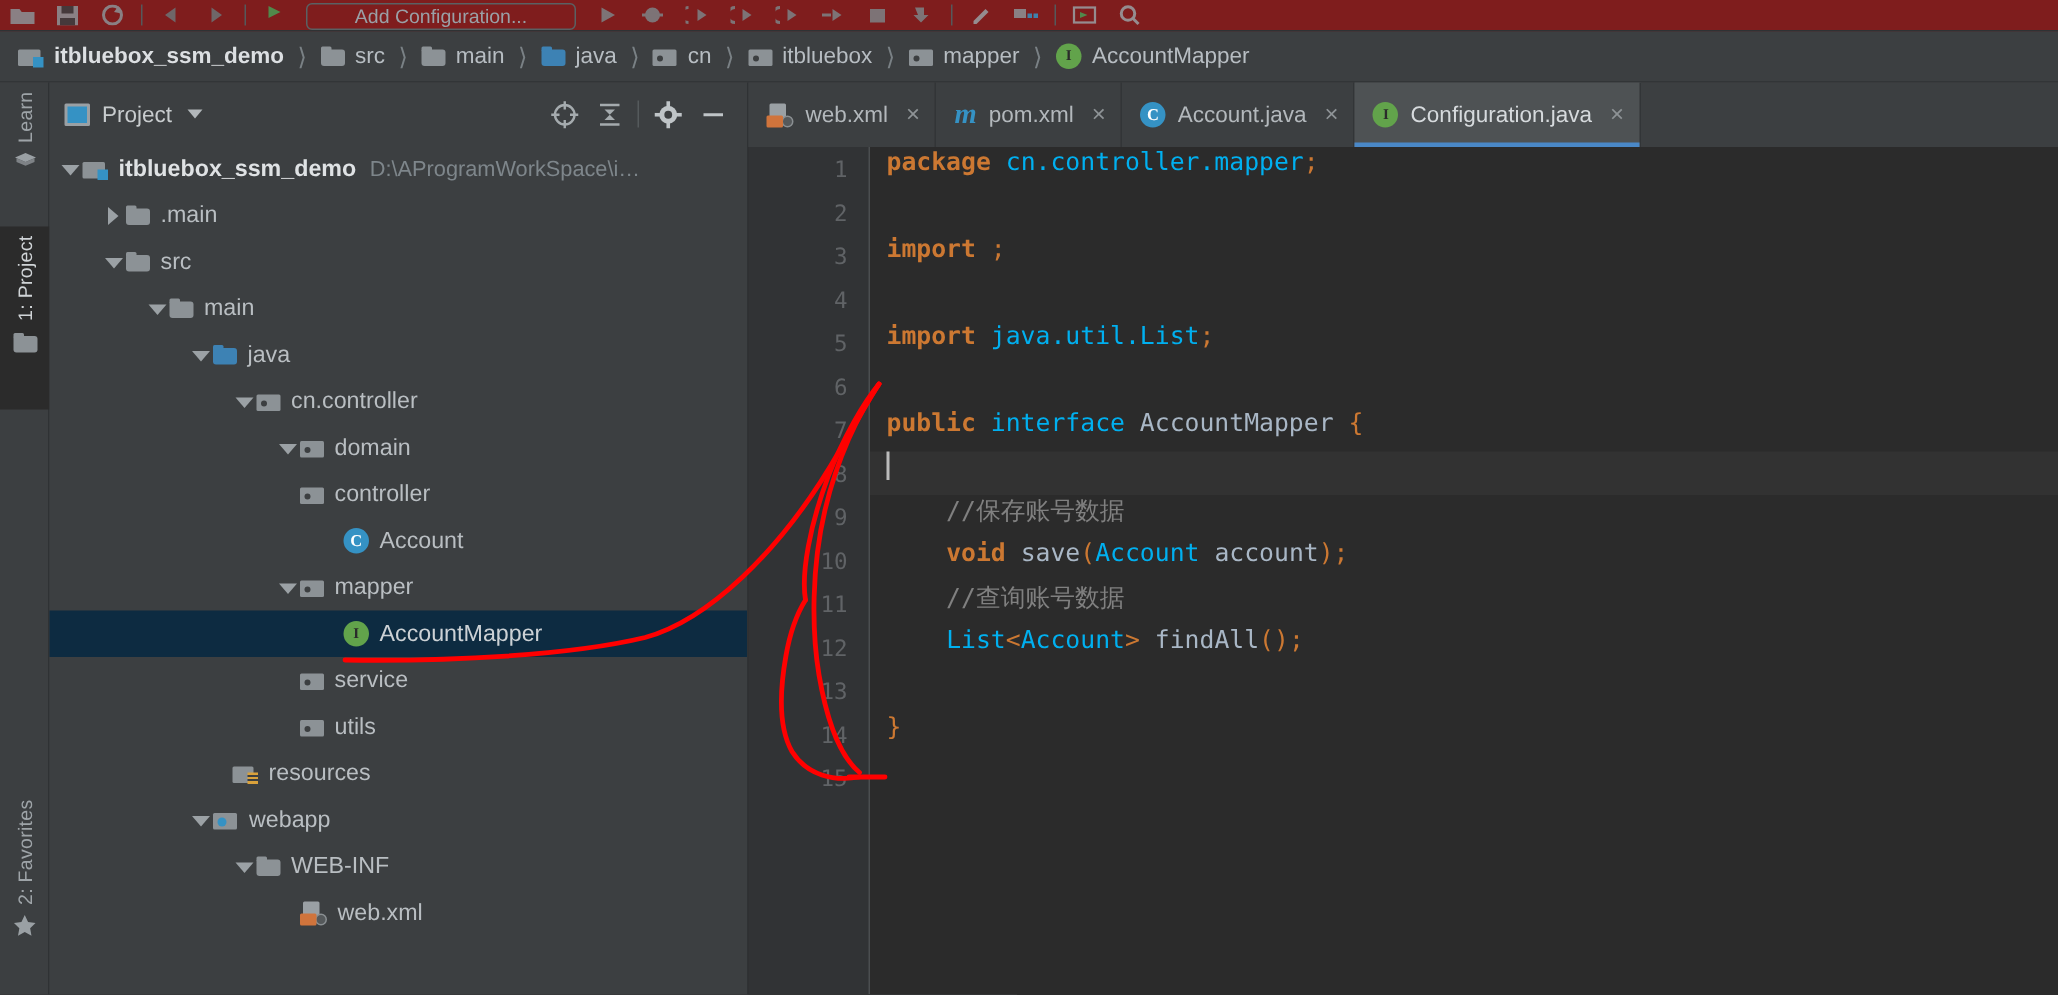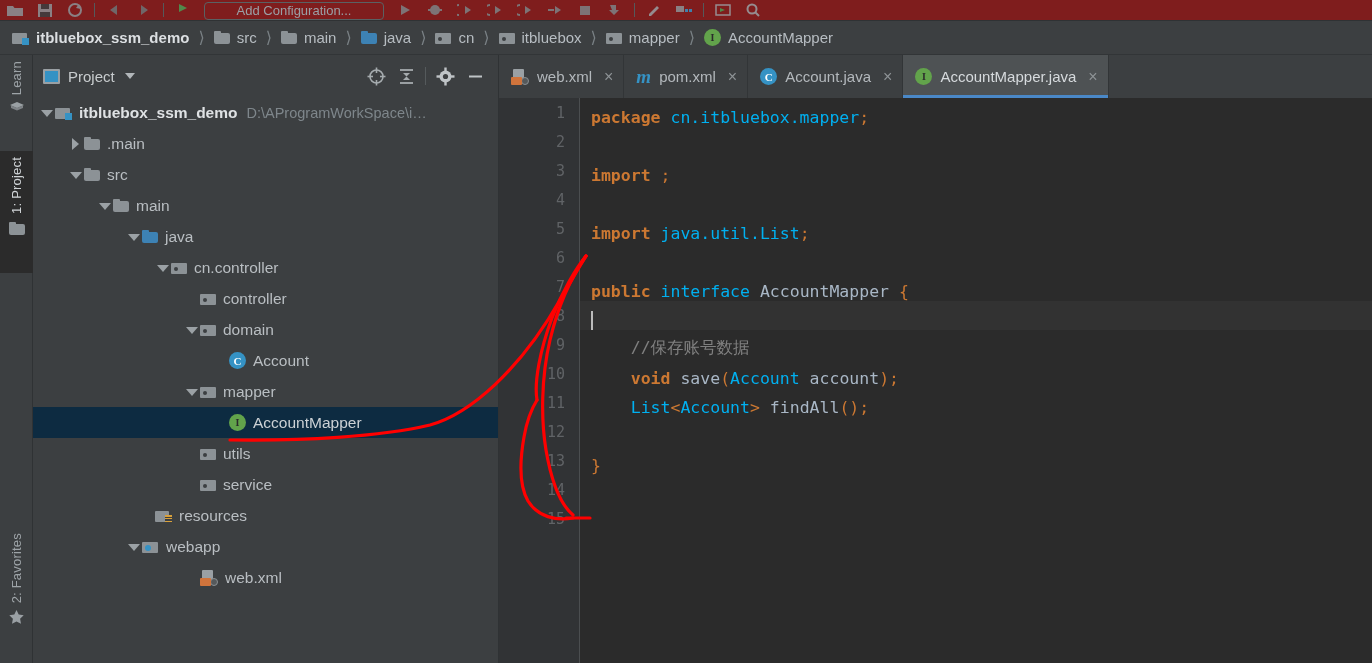--- a/index.html
+++ b/index.html
@@ -155,21 +155,21 @@
   }
   .gline {
     height: 29px; color: #606366; font-size: 15px;
     display: flex; align-items: center; justify-content: flex-end;
     padding-right: 14px; font-family: "DejaVu Sans Mono", monospace;
   }
   #codearea {
     position: absolute; left: 81px; top: 0; right: 0; height: 565px;
   }
   .cline {
-    height: 29px; display: flex; align-items: flex-end;
+    height: 29px; display: flex; align-items: flex-start;
     font-family: "DejaVu Sans Mono", monospace; font-size: 16.5px;
     padding-left: 11px; white-space: pre;
   }
   .cline.caret-row { background: #323232; }
   .kw { color: #cc7832; font-weight: bold; }
   .kw2 { color: #00b0f0; }
   .punc { color: #cc7832; }
   .cmt { color: #808080; }
   .ident { color: #a9b7c6; }
   .caret { display:inline-block; width:2px; height:19px; background:#bbbbbb; vertical-align:middle; }
@@ -436,30 +436,30 @@
       </div>
 
       <div class="trow">
         <span class="indent" style="width:116px"></span>
         <span class="arrow down"></span>
         <span class="ico-pkg"></span>
         <span class="tlabel">cn.controller</span>
       </div>
 
       <div class="trow">
+        <span class="indent" style="width:145px"></span>
+        <span class="arrow down"></span>
+        <span class="ico-pkg"></span>
+        <span class="tlabel">domain</span>
+      </div>
+
+      <div class="trow">
         <span class="indent" style="width:161px"></span>
         <span class="ico-pkg"></span>
         <span class="tlabel">controller</span>
-      </div>
-
-      <div class="trow">
-        <span class="indent" style="width:145px"></span>
-        <span class="arrow down"></span>
-        <span class="ico-pkg"></span>
-        <span class="tlabel">domain</span>
       </div>
 
       <div class="trow">
         <span class="indent" style="width:190px"></span>
         <span class="badge-c">C</span>
         <span class="tlabel">Account</span>
       </div>
 
       <div class="trow">
         <span class="indent" style="width:145px"></span>
@@ -470,42 +470,48 @@
 
       <div class="trow sel">
         <span class="indent" style="width:190px"></span>
         <span class="badge-i">I</span>
         <span class="tlabel">AccountMapper</span>
       </div>
 
       <div class="trow">
         <span class="indent" style="width:161px"></span>
         <span class="ico-pkg"></span>
-        <span class="tlabel">utils</span>
+        <span class="tlabel">service</span>
       </div>
 
       <div class="trow">
         <span class="indent" style="width:161px"></span>
         <span class="ico-pkg"></span>
-        <span class="tlabel">service</span>
+        <span class="tlabel">utils</span>
       </div>
 
       <div class="trow">
         <span class="indent" style="width:116px"></span>
         <span class="ico-res"></span>
         <span class="tlabel">resources</span>
       </div>
 
       <div class="trow">
         <span class="indent" style="width:87px"></span>
         <span class="arrow down"></span>
         <span class="ico-web"></span>
         <span class="tlabel">webapp</span>
       </div>
 
+      <div class="trow">
+        <span class="indent" style="width:116px"></span>
+        <span class="arrow down"></span>
+        <span class="ico-folder"></span>
+        <span class="tlabel">WEB-INF</span>
+      </div>
 
       <div class="trow">
         <span class="indent" style="width:161px"></span>
         <span class="ico-xml">
             <span class="glob"></span>
           </span>
         <span class="tlabel">web.xml</span>
       </div>
 
     </div>
@@ -524,21 +530,21 @@
       <span class="tname">pom.xml</span>
       <span class="tab-close">×</span>
     </div>
     <div class="etab">
       <span class="badge-c">C</span>
       <span class="tname">Account.java</span>
       <span class="tab-close">×</span>
     </div>
     <div class="etab active">
       <span class="badge-i">I</span>
-      <span class="tname">AccountMapper.java</span>
+      <span class="tname">Configuration.java</span>
       <span class="tab-close">×</span>
     </div>
   </div>
 
   <div id="editor">
     <div id="gutter">
       <div class="gline">1</div>
       <div class="gline">2</div>
       <div class="gline" style="position:relative;">3</div>
       <div class="gline">4</div>
@@ -551,21 +557,21 @@
       <div class="gline">11</div>
       <div class="gline">12</div>
       <div class="gline">13</div>
       <div class="gline">14</div>
       <div class="gline">15</div>
     </div>
 
     <div id="codearea">
 
       <div class="cline">
-        <span class="kw">package </span><span class="kw2">cn.itbluebox.mapper</span><span class="punc">;</span>
+        <span class="kw">package </span><span class="kw2">cn.controller.mapper</span><span class="punc">;</span>
       </div>
 
       <div class="cline"></div>
 
       <div class="cline">
         <span class="kw">import </span><span class="punc">;</span>
       </div>
 
       <div class="cline"></div>
 
@@ -584,20 +590,23 @@
       </div>
 
       <div class="cline">
         <span class="cmt">    //保存账号数据</span>
       </div>
 
       <div class="cline">
         <span class="ident">    </span><span class="kw">void </span><span class="ident">save</span><span class="punc">(</span><span class="kw2">Account</span><span class="ident"> account</span><span class="punc">)</span><span class="punc">;</span>
       </div>
 
+      <div class="cline">
+        <span class="cmt">    //查询账号数据</span>
+      </div>
 
       <div class="cline">
         <span class="ident">    </span><span class="kw2">List</span><span class="punc">&lt;</span><span class="kw2">Account</span><span class="punc">&gt;</span><span class="ident"> findAll</span><span class="punc">(</span><span class="punc">)</span><span class="punc">;</span>
       </div>
 
       <div class="cline"></div>
 
       <div class="cline">
         <span class="punc">}</span>
       </div>

